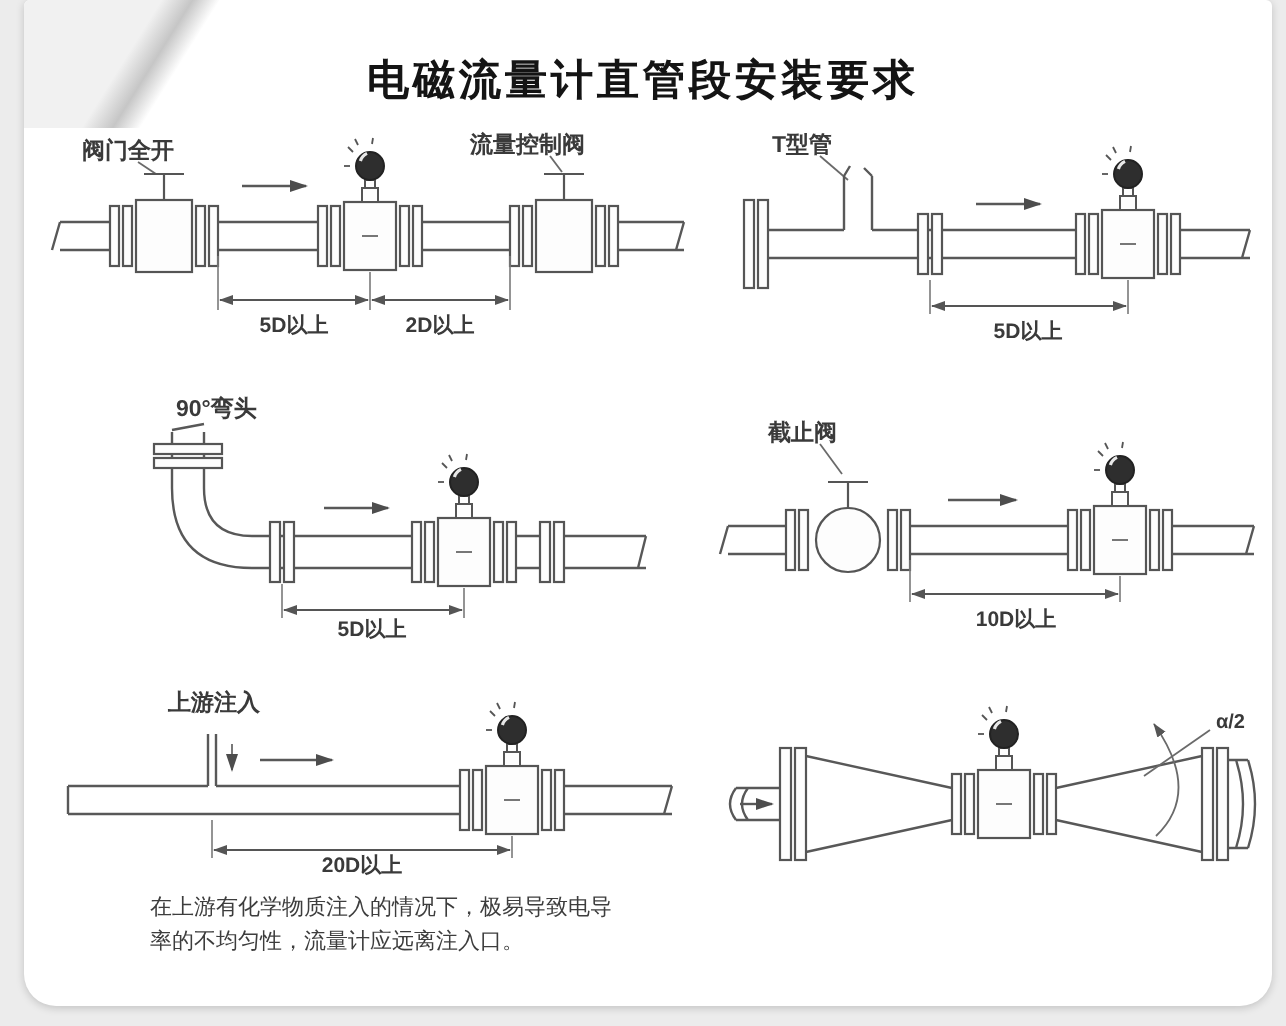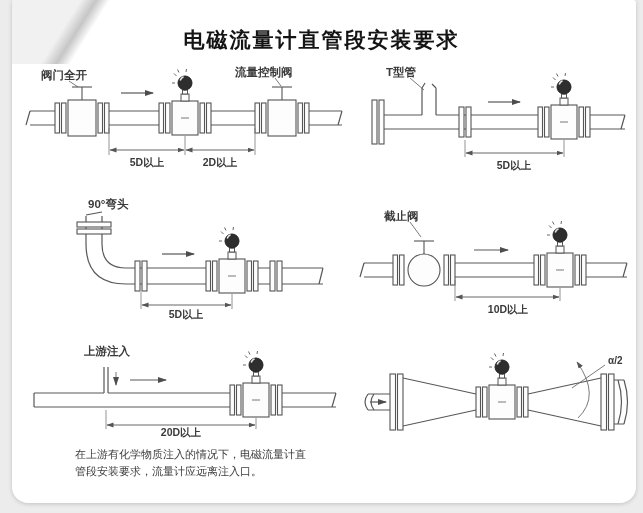--- a/index.html
+++ b/index.html
@@ -153,14 +153,14 @@
     <rect x="39.5" y="24" width="5.5" height="56" class="fl"></rect>
     <rect x="243" y="24" width="5.5" height="56" class="fl"></rect>
     <rect x="250.5" y="24" width="5.5" height="56" class="fl"></rect>
     <line x1="12" y1="52" x2="28" y2="52" class="pipe" marker-end="url(#mFlow)"></line>
     <use href="#fm" transform="translate(144,52)"></use>
     <line x1="214" y1="38" x2="247" y2="15" class="thin"></line>
     <path d="M 220,68 Q 243,46 219,12" class="thin" marker-end="url(#mDim)"></path>
     <text x="250" y="14" class="lbl" style="font-size:10px">α/2</text>
   </svg>
 
-  <div class="caption" style="left:75px; top:446px; width:232px">在上游有化学物质注入的情况下，电磁流量计直管段安装要求，流量计应远离注入口。</div>
+  <div class="caption" style="left:75px; top:446px; width:232px">在上游有化学物质注入的情况下，极易导致电导率的不均匀性，流量计应远离注入口。</div>
 </div>
 
 </body></html>

